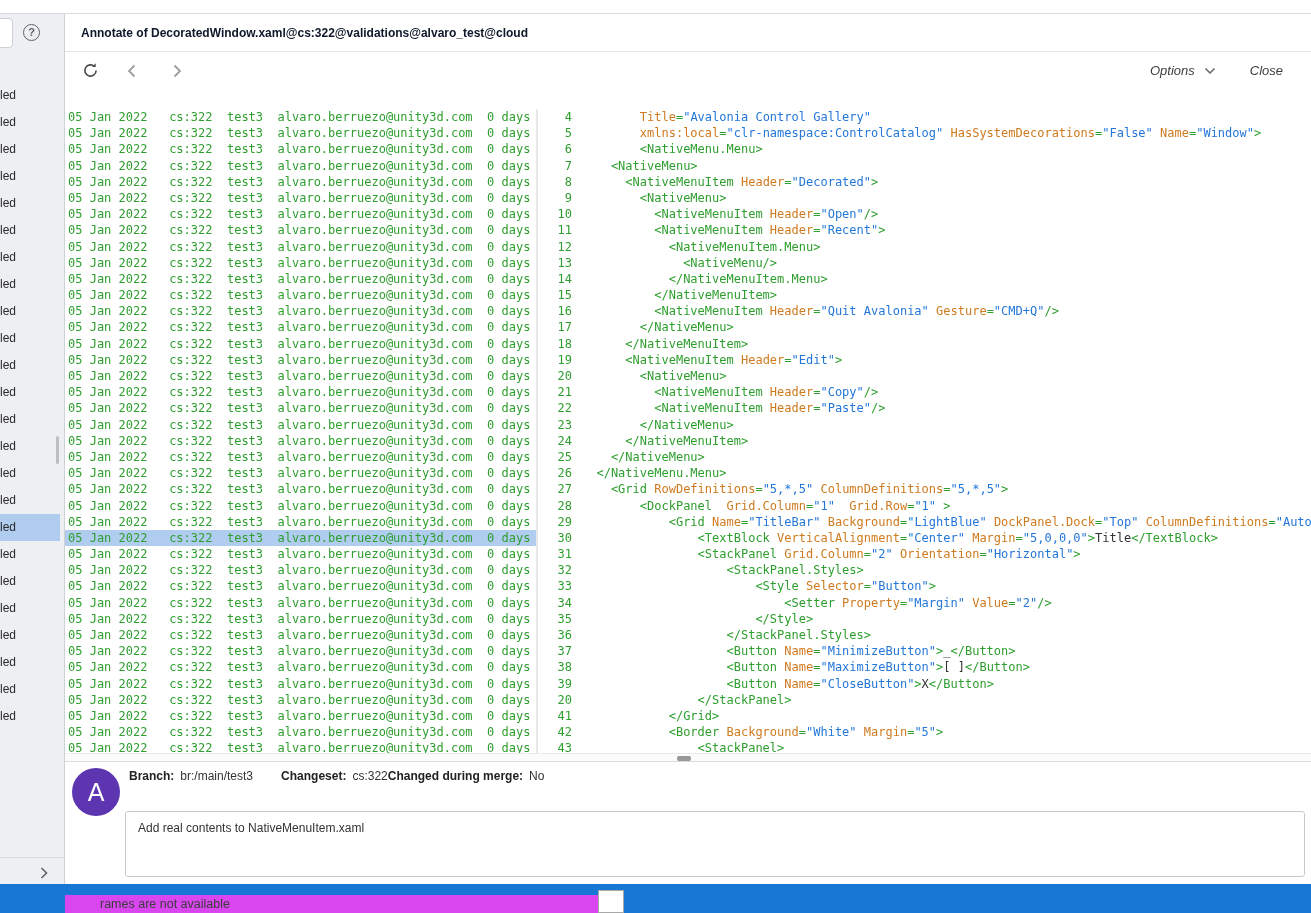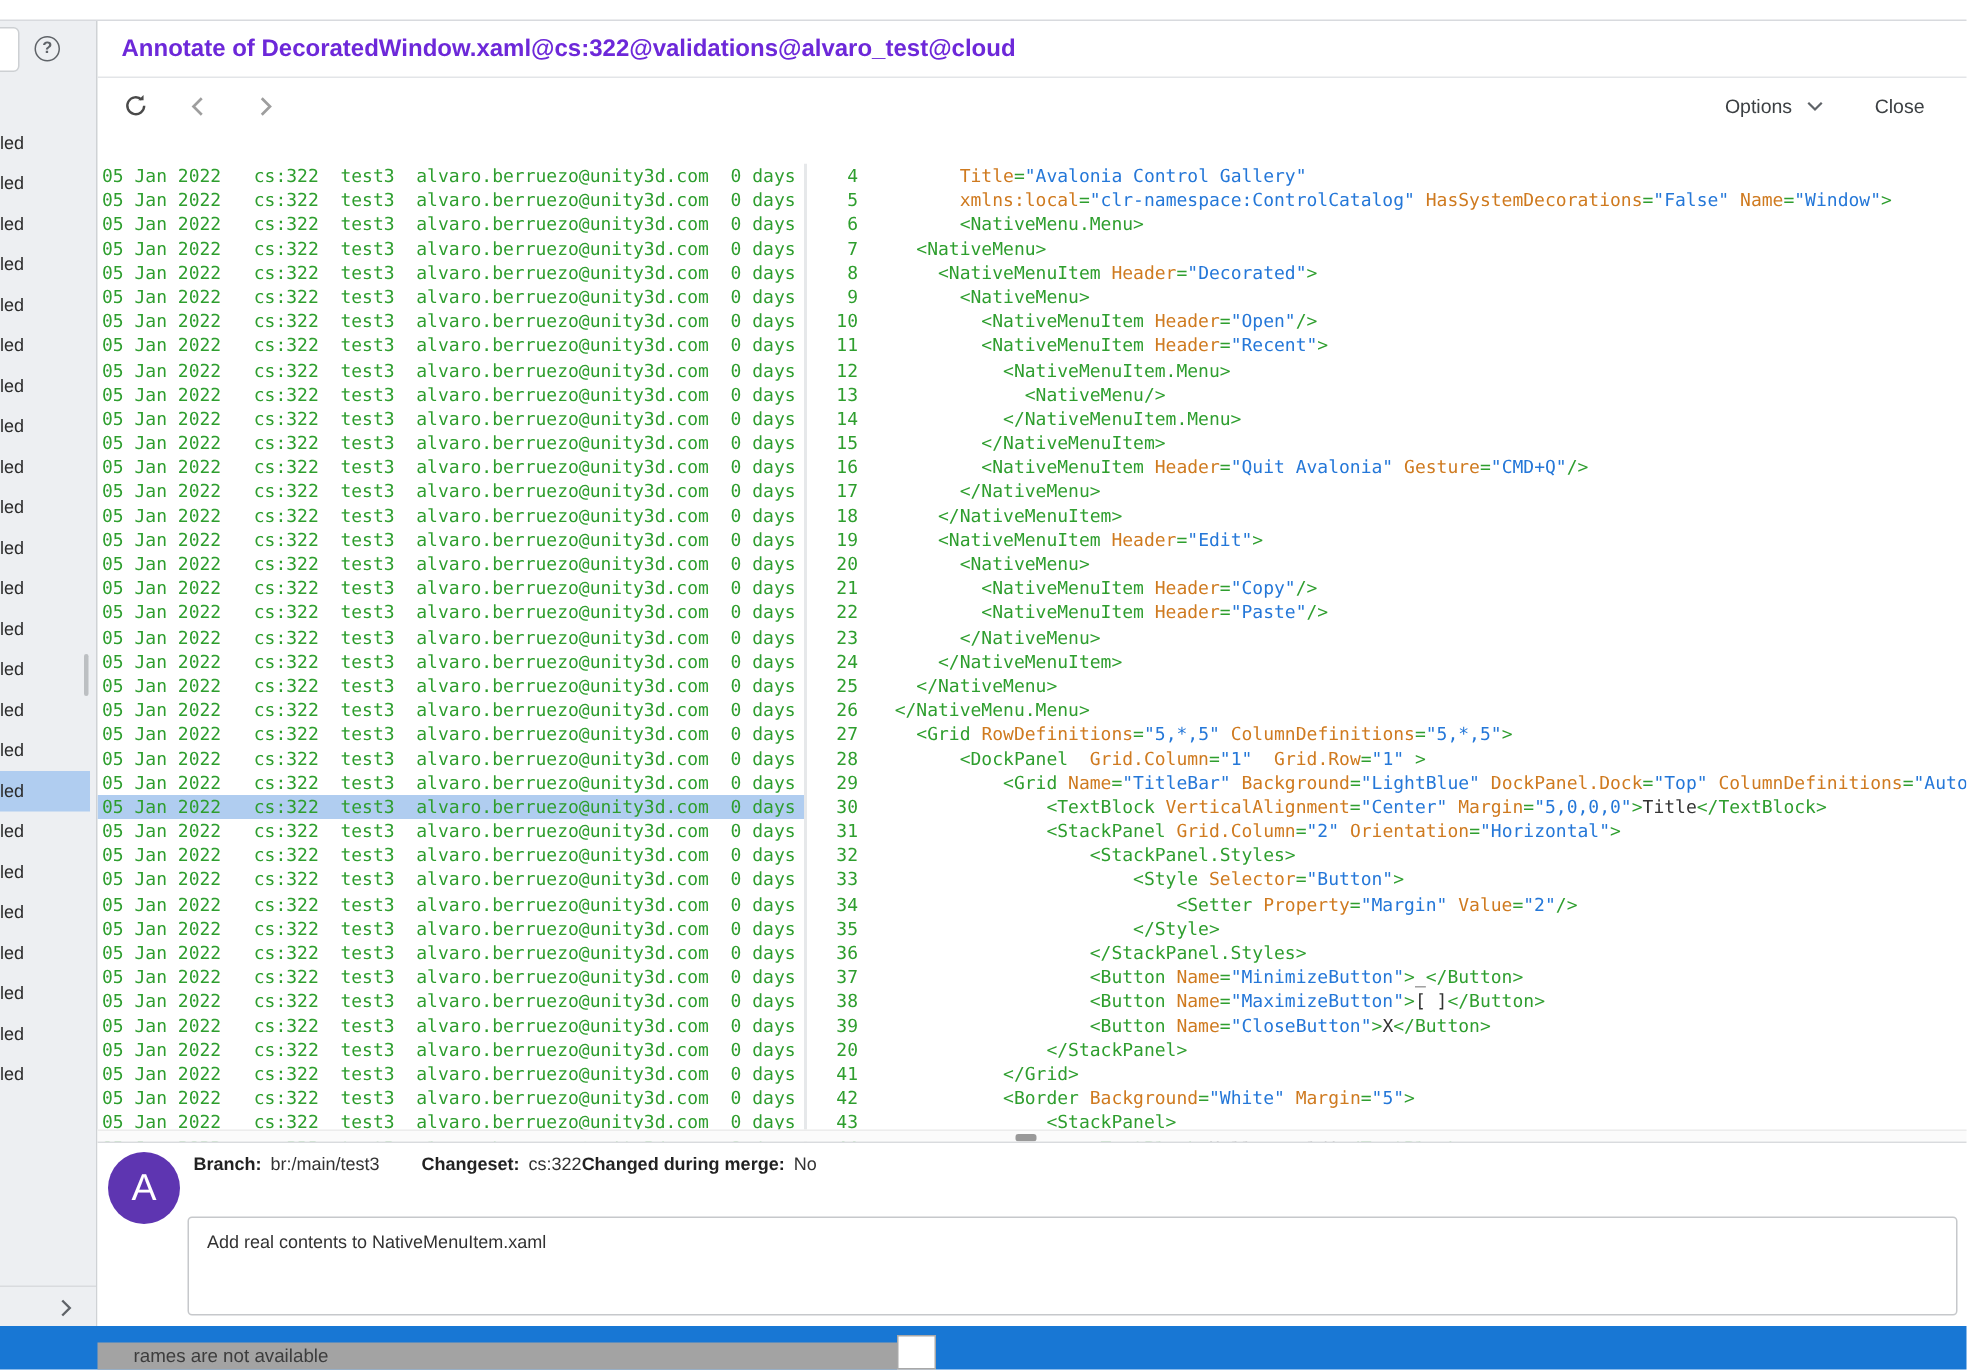--- a/index.html
+++ b/index.html
@@ -25,22 +25,22 @@
     color:#5f6368;font-size:11px;font-weight:700;text-align:center;line-height:14px;}
   .strip-row{position:absolute;left:0;width:60px;height:27px;line-height:27px;font-size:12px;color:#2b2b2b;overflow:hidden;}
   .strip-row.sel{background:var(--selection-blue);}
   #strip-splitter{position:absolute;left:56px;top:422px;width:3px;height:28px;background:#bcbfc2;border-radius:2px;}
   #strip-footer{position:absolute;left:0;top:843px;width:65px;height:27px;border-top:1px solid #d9dbde;}
   #strip-chevron{position:absolute;left:40px;top:7px;}
 
   
   #main-window{left:65px;top:14px;width:1246px;height:870px;background:#fff;box-shadow:-1px 0 0 #cfd2d5;}
   #win-header{position:absolute;left:0;top:0;width:100%;height:38px;border-bottom:1px solid #e3e5e8;}
-  #win-title{line-height:38px;padding-left:16px;font-size:16px;font-weight:600;color:#6d28d9;}
-  #win-toolbar{position:absolute;left:0;top:38px;width:100%;height:37px;display:flex;align-items:center;padding:0 16px;}
+  #win-title{line-height:38px;padding-left:16px;font-size:12px;font-weight:600;color:#0f172a;}
+  #win-toolbar{position:absolute;left:0;top:38px;width:100%;height:37px;display:flex;align-items:center;padding:0 16px;font-style:italic;}
   .tb-icon{display:inline-flex;align-items:center;justify-content:center;width:18px;height:18px;cursor:pointer;}
   #back-btn{margin-left:23px;}
   #fwd-btn{margin-left:28px;}
   #options-btn{margin-left:auto;display:flex;align-items:center;gap:9px;font-size:13px;color:#3c4043;cursor:pointer;}
   #close-btn{margin-left:34px;margin-right:12px;font-size:13px;color:#3c4043;cursor:pointer;}
 
   
   #content{position:absolute;left:0;top:75px;width:100%;height:664px;overflow:hidden;margin-top:20px;}
   #annotate-pane{position:absolute;left:0;top:0;width:471px;height:664px;overflow:hidden;}
   #pane-divider{position:absolute;left:471px;top:0;width:2px;height:664px;background:#e6e8ea;}
@@ -67,22 +67,22 @@
     color:#fff;font-size:25px;font-weight:500;display:flex;align-items:center;justify-content:center;}
   #meta{position:absolute;left:64px;top:4px;right:10px;}
   .meta-line{height:20px;line-height:20px;font-size:12px;color:#333;}
   .lbl{font-weight:700;color:#222;margin-right:6px;}
   .val-a{margin-right:30px;} .val-b{margin-right:28px;} .val-c{}
   #comment-box{position:absolute;left:60px;top:49px;right:6px;height:66px;border:1px solid #c6c8cb;border-radius:3px;
     background:#fff;padding:9px 12px;font-size:12px;color:#333;overflow:hidden;}
 
   
   #footer-bar{left:0;top:884px;width:1311px;height:29px;background:var(--footer-blue);}
-  #footer-white{position:absolute;left:65px;top:11px;width:557px;height:18px;background:#a3a3a3;line-height:18px;
-    font-size:12.5px;color:#3c3c3c;padding-left:24px;}
+  #footer-white{position:absolute;left:65px;top:11px;width:557px;height:18px;background:#d946ef;line-height:18px;
+    font-size:12.5px;color:#3c3c3c;padding-left:35px;}
   #footer-box{position:absolute;left:598px;top:6px;width:26px;height:23px;background:#fff;border:1px solid #a8a8a8;}
 </style>
 </head>
 <body>
 
 <div id="top-strip" class="abs"></div>
 
 <div id="left-strip" class="abs">
   <div id="partial-button"></div>
   <div id="help-icon">?</div>

